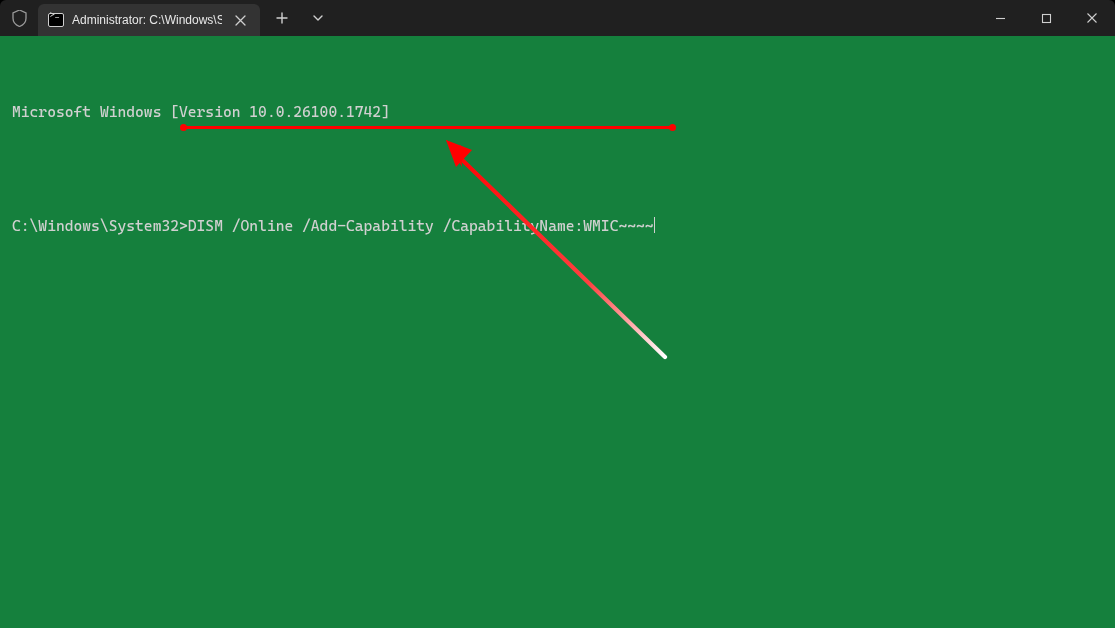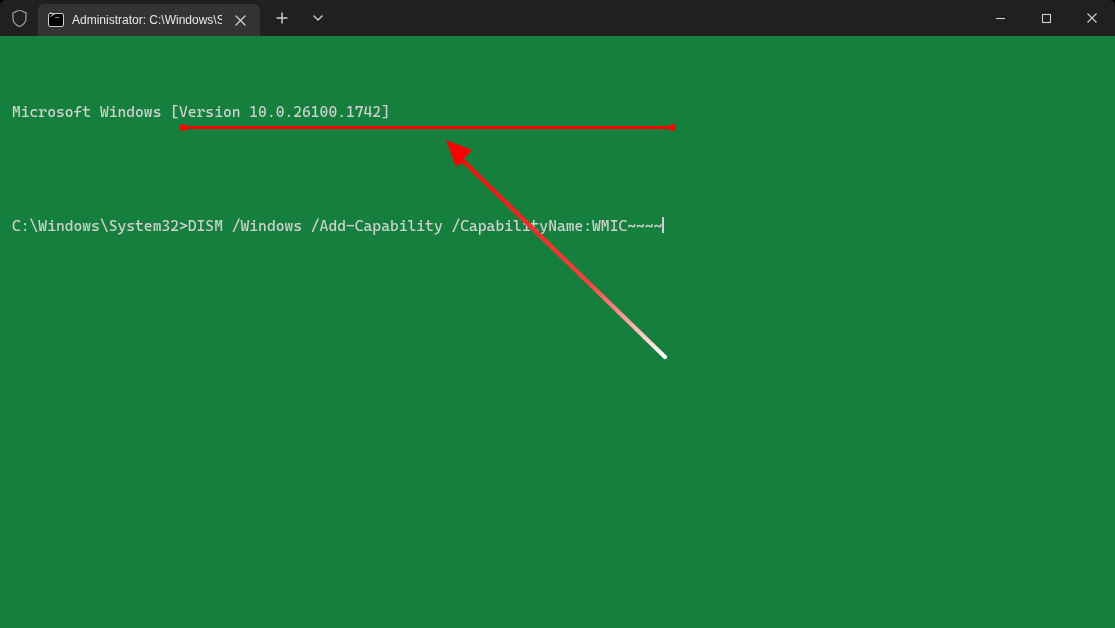--- a/index.html
+++ b/index.html
@@ -143,21 +143,21 @@
       <svg width="12" height="12" viewBox="0 0 12 12">
         <path d="M1.5 1.5 L10.5 10.5 M10.5 1.5 L1.5 10.5" stroke="#cfcfcf" stroke-width="1.1"></path>
       </svg>
     </div>
   </div>
 </div>
 
 <div class="terminal">
   <span class="term-line">Microsoft Windows [Version 10.0.26100.1742]</span>
   <span class="term-line"> </span>
-  <span class="term-line"><span>C:\Windows\System32&gt;</span><span>DISM /Windows /Add-Capability /CapabilityName:WMIC~~~~</span><span class="cursor-bar"></span></span>
+  <span class="term-line"><span>C:\Windows\System32&gt;</span><span>DISM /Online /Add-Capability /CapabilityName:WMIC~~~~</span><span class="cursor-bar"></span></span>
 
   <div class="cmd-underline" style="left: 183px; top: 90px; width: 490px;">
     <span class="dot left"></span>
     <span class="dot right"></span>
   </div>
 </div>
 
 <svg class="arrow-overlay" width="1115" height="628" viewBox="0 0 1115 628">
   <defs>
     <linearGradient id="arrgrad" x1="665" y1="357" x2="446" y2="146" gradientUnits="userSpaceOnUse">

